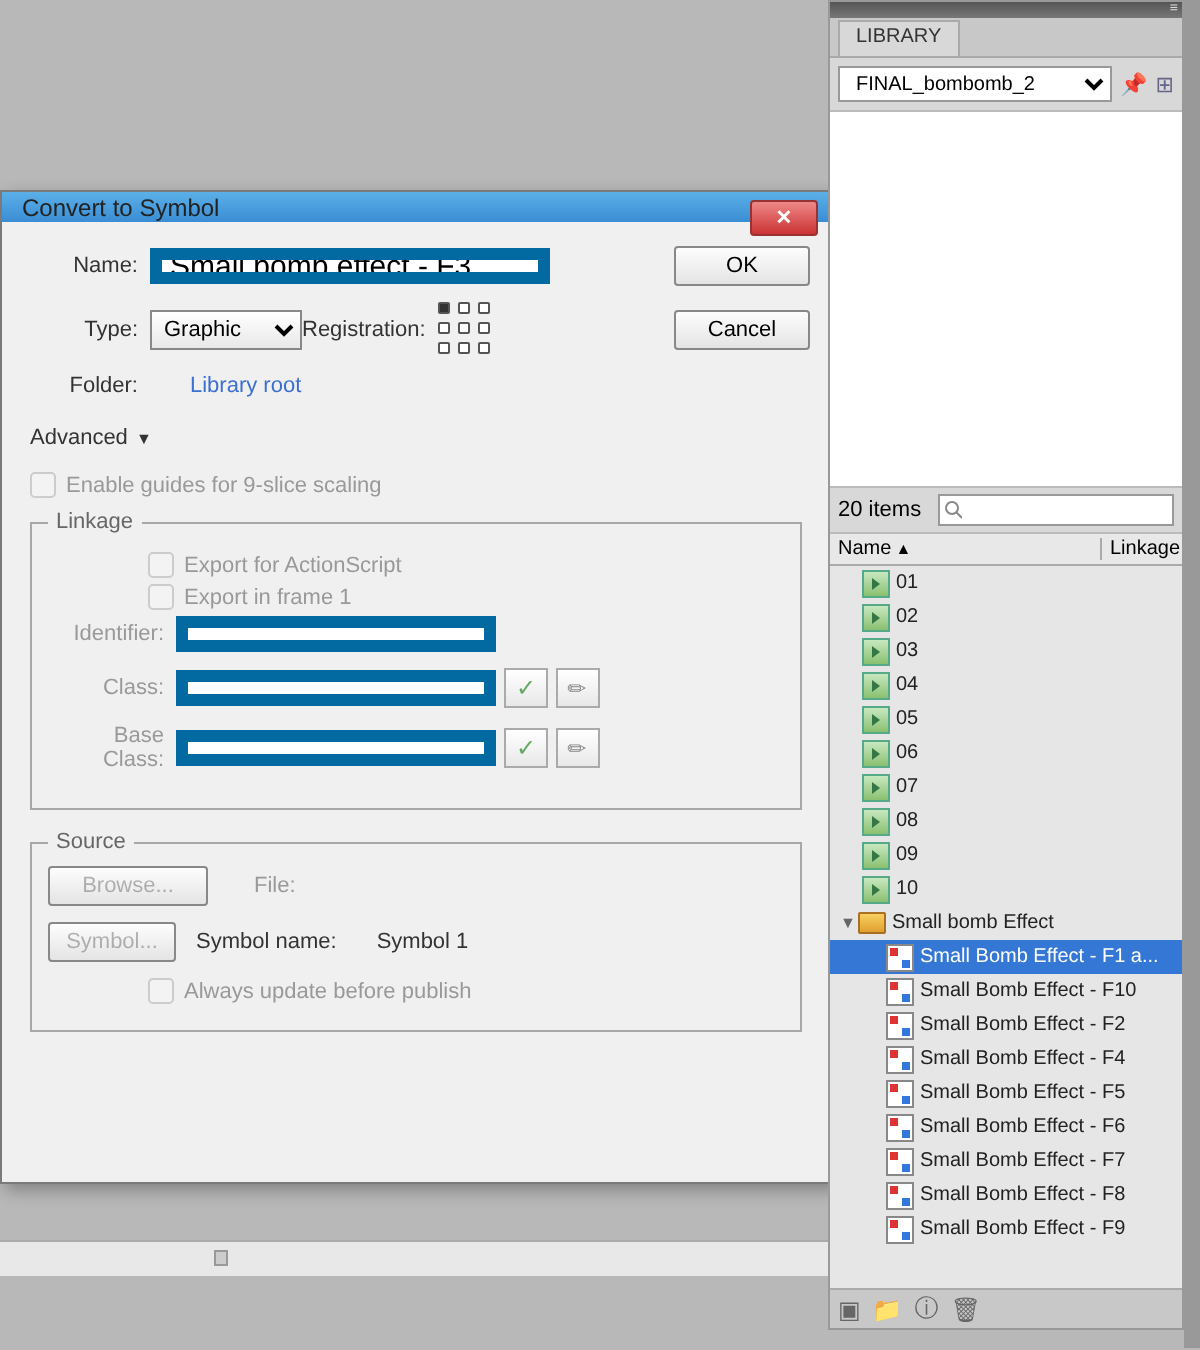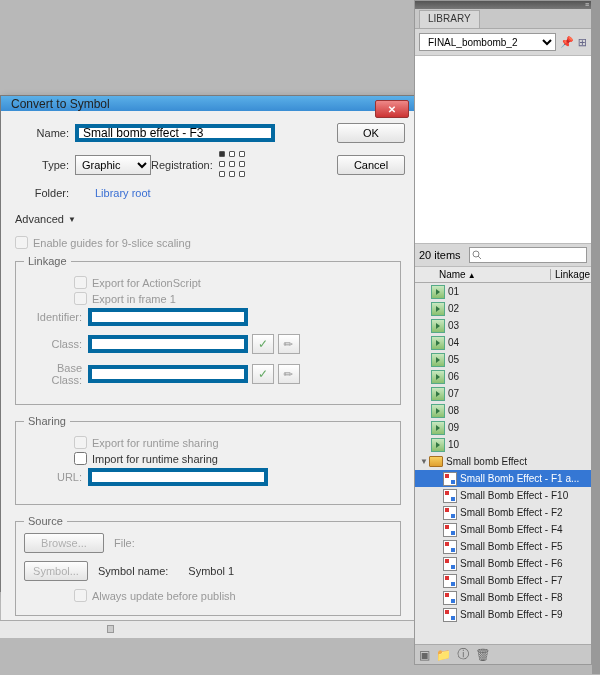--- a/index.html
+++ b/index.html
@@ -5,21 +5,21 @@
 * { box-sizing: border-box; margin: 0; padding: 0; }
 body { font-family: Tahoma, Arial, sans-serif; font-size: 11px; background: #b8b8b8; width: 600px; height: 675px; position: relative; overflow: hidden; }
 
 
 .dialog { position: absolute; left: 0; top: 95px; width: 416px; height: 497px; background: #f0f0f0; border: 1px solid #7a7a7a; box-shadow: 3px 3px 8px rgba(0,0,0,0.3); }
 .dialog-header { height: 15px; background: linear-gradient(#5bb0e8, #3a8dd4); display: flex; align-items: center; padding-left: 10px; color: #222; font-size: 12px; position: relative; }
 .dialog-close { position: absolute; right: 6px; top: 4px; width: 34px; height: 18px; background: linear-gradient(#e88, #c33); border: 1px solid #933; border-radius: 2px; display: flex; align-items: center; justify-content: center; color: #fff; font-size: 10px; font-weight: bold; cursor: pointer; }
 .dialog-body { padding: 12px 10px; background: #f0f0f0; color: #333; }
 .row { display: flex; align-items: center; margin-bottom: 8px; }
 .row-label { width: 58px; text-align: right; margin-right: 6px; color: #333; }
-input[type=text] { border: 4px solid #0369a1; background: #fff; height: 18px; padding: 0 4px; font-size: 12px; }
+input[type=text] { border: 6px solid #0369a1; background: #fff; height: 18px; padding: 0 4px; font-size: 15px; }
 select { border: 1px solid #888; background: linear-gradient(#fff,#e8e8e8); height: 20px; font-size: 11px; padding: 0 2px; }
 .btn { width: 68px; height: 20px; background: linear-gradient(#fdfdfd,#e4e4e4); border: 1px solid #888; border-radius: 2px; font-size: 11px; cursor: pointer; }
 .link { color: #3a6fd3; cursor: pointer; margin-left: 20px; }
 .adv-toggle { display: inline-flex; align-items: center; color: #333; cursor: pointer; margin: 6px 0 8px 4px; }
 .adv-toggle .tri { margin-left: 4px; font-size: 8px; color: #333; }
 .disabled { color: #999; }
 fieldset { border: 1px solid #a8a8a8; margin: 6px 4px 10px 4px; padding: 6px 8px 10px 8px; }
 legend { padding: 0 4px; color: #666; font-size: 11px; }
 .check-row { display: flex; align-items: center; margin: 3px 0 3px 50px; }
 .check-row input { margin-right: 5px; }
@@ -41,21 +41,21 @@
 .lib-topbar span { position: absolute; right: 2px; top: 0; color: #ddd; font-size: 7px; cursor: pointer; }
 .lib-tabs { height: 20px; background: #c8c8c8; border-bottom: 1px solid #aaa; display: flex; align-items: center; padding-left: 4px; }
 .lib-tab { background: #d8d8d8; border: 1px solid #aaa; border-bottom: none; height: 18px; padding: 2px 8px 0 8px; font-size: 10px; color: #333; }
 .lib-docrow { display: flex; align-items: center; padding: 4px; gap: 4px; border-bottom: 1px solid #bbb; }
 .lib-doc { flex: 1; height: 18px; border: 1px solid #999; background: #fff; font-size: 10px; padding: 0 4px; }
 .lib-preview { height: 188px; background: #fff; margin: 0; border-bottom: 1px solid #bbb; }
 .lib-count { display: flex; align-items: center; padding: 3px 4px; gap: 8px; border-bottom: 1px solid #bbb; }
 .lib-search { flex: 1; height: 16px; border: 1px solid #999; background: #fff; display: flex; align-items: center; padding-left: 2px; }
 .lib-search svg { margin-right: 2px; }
 .lib-headers { display: flex; background: #e8e8e8; border-bottom: 1px solid #aaa; height: 16px; align-items: center; font-size: 10px; }
-.lib-headers .h-name { flex: 1; padding-left: 4px; border-right: 1px solid #aaa; margin-left: 20px; }
+.lib-headers .h-name { flex: 1; padding-left: 4px; border-right: 1px solid #aaa; }
 .lib-headers .h-link { width: 40px; padding-left: 4px; }
 .lib-headers .sort { font-size: 8px; margin-left: 2px; }
 .lib-list { flex: 1; overflow: hidden; background: #e6e6e6; }
 .li { display: flex; align-items: center; height: 17px; padding-left: 4px; font-size: 10px; color: #222; cursor: pointer; }
 .li.sel { background: #3577d4; color: #fff; }
 .li .indent1 { width: 12px; }
 .li .indent2 { width: 24px; }
 .li .exp { width: 10px; text-align: center; font-size: 8px; color: #666; }
 .icon { width: 14px; height: 14px; margin-right: 3px; display: inline-flex; align-items: center; justify-content: center; }
 .icon-clip { background: linear-gradient(#c8e8c0,#8ac070); border: 1px solid #5a8; }
@@ -147,41 +147,26 @@
         <input type="text" style="width: 160px;" disabled="">
         <div class="mini-btn">
             <span class="checkmark">✓</span>
           </div>
         <div class="mini-btn">
             <span class="pencil">✎</span>
           </div>
       </div>
     </fieldset>
 
-    <fieldset>
-      <legend>Sharing</legend>
-      <div class="check-row">
-        <input type="checkbox" disabled="" style="">
-        <span class="disabled">Export for runtime sharing</span>
-      </div>
-      <div class="check-row">
-        <input type="checkbox" style="">
-        <span>Import for runtime sharing</span>
-      </div>
-      <div class="row">
-        <div class="row-label disabled">URL:</div>
-        <input type="text" style="width: 180px;" disabled="">
-      </div>
-    </fieldset>
 
     <fieldset>
       <legend>Source</legend>
       <div class="row">
         <button class="btn" style="width:80px" disabled="">Browse...</button>
-        <span style="margin-left:10px" class="disabled">File:</span>
+        <span style="margin-left:23px" class="disabled">File:</span>
       </div>
       <div class="row">
         <button class="btn" style="width:64px" disabled="">Symbol...</button>
         <span style="margin-left:10px">Symbol name:</span>
         <span style="margin-left:20px">Symbol 1</span>
       </div>
       <div class="check-row disabled">
         <input type="checkbox" disabled="" style="">
         <span>Always update before publish</span>
       </div>

